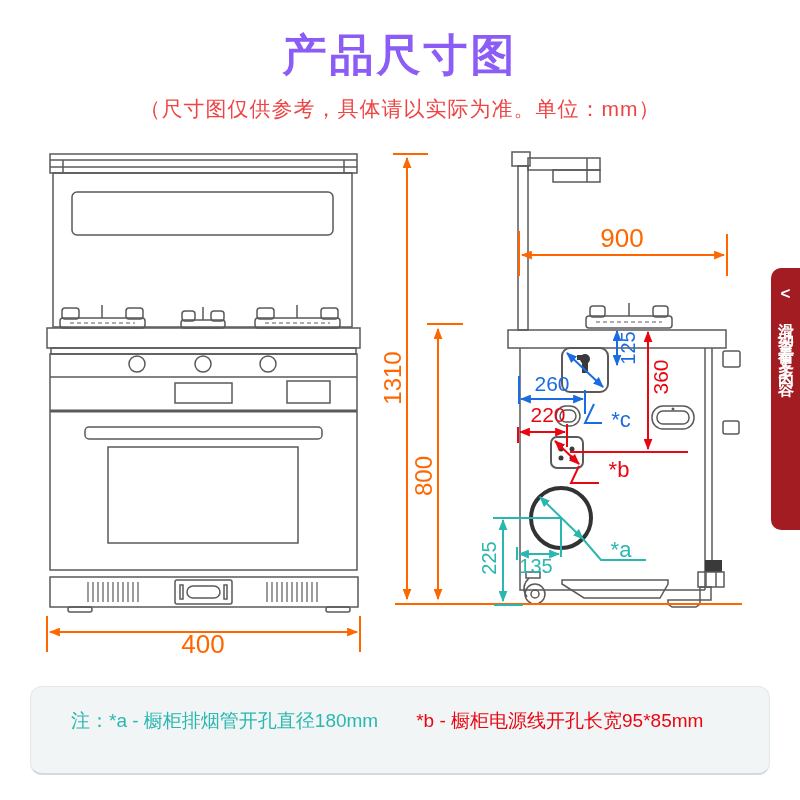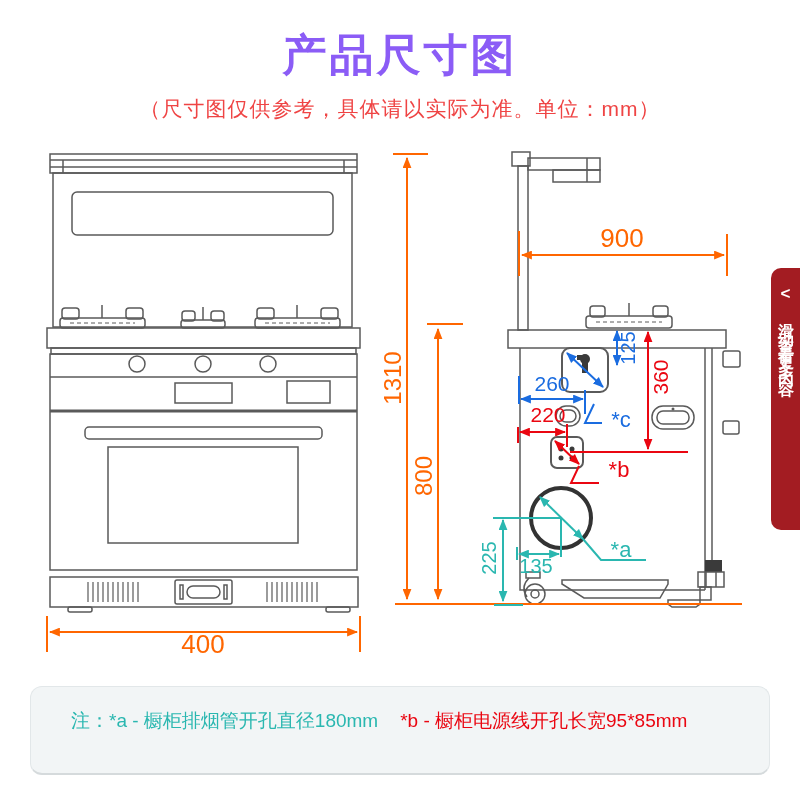--- a/index.html
+++ b/index.html
@@ -33,21 +33,21 @@
     border-radius:10px 0 0 10px;color:#fff;display:flex;flex-direction:column;align-items:center;
     padding-top:16px;cursor:pointer;}
   #banner .chev{font-size:17px;font-weight:bold;line-height:20px;}
   #banner .vtxt{writing-mode:vertical-rl;text-orientation:upright;font-size:16px;
     letter-spacing:8px;margin-top:6px;font-weight:600;}
   
   #notes{position:absolute;left:30px;top:686px;width:740px;height:89px;background:#f2f5f6;
     border:1px solid #e2e7e9;border-bottom:2px solid #d5dadc;border-radius:12px;
     padding:16px 0 0 40px;font-size:19px;line-height:35px;}
   #notes .row2{margin-left:44px;}
-  #notes .gap{margin-left:22px;}
+  #notes .gap{margin-left:38px;}
 </style>
 </head>
 <body>
 
 <div id="header">
   <div id="page-title">产品尺寸图</div>
   <div id="page-subtitle">（尺寸图仅供参考，具体请以实际为准。单位：mm）</div>
 </div>
 
 <div id="diagram">

